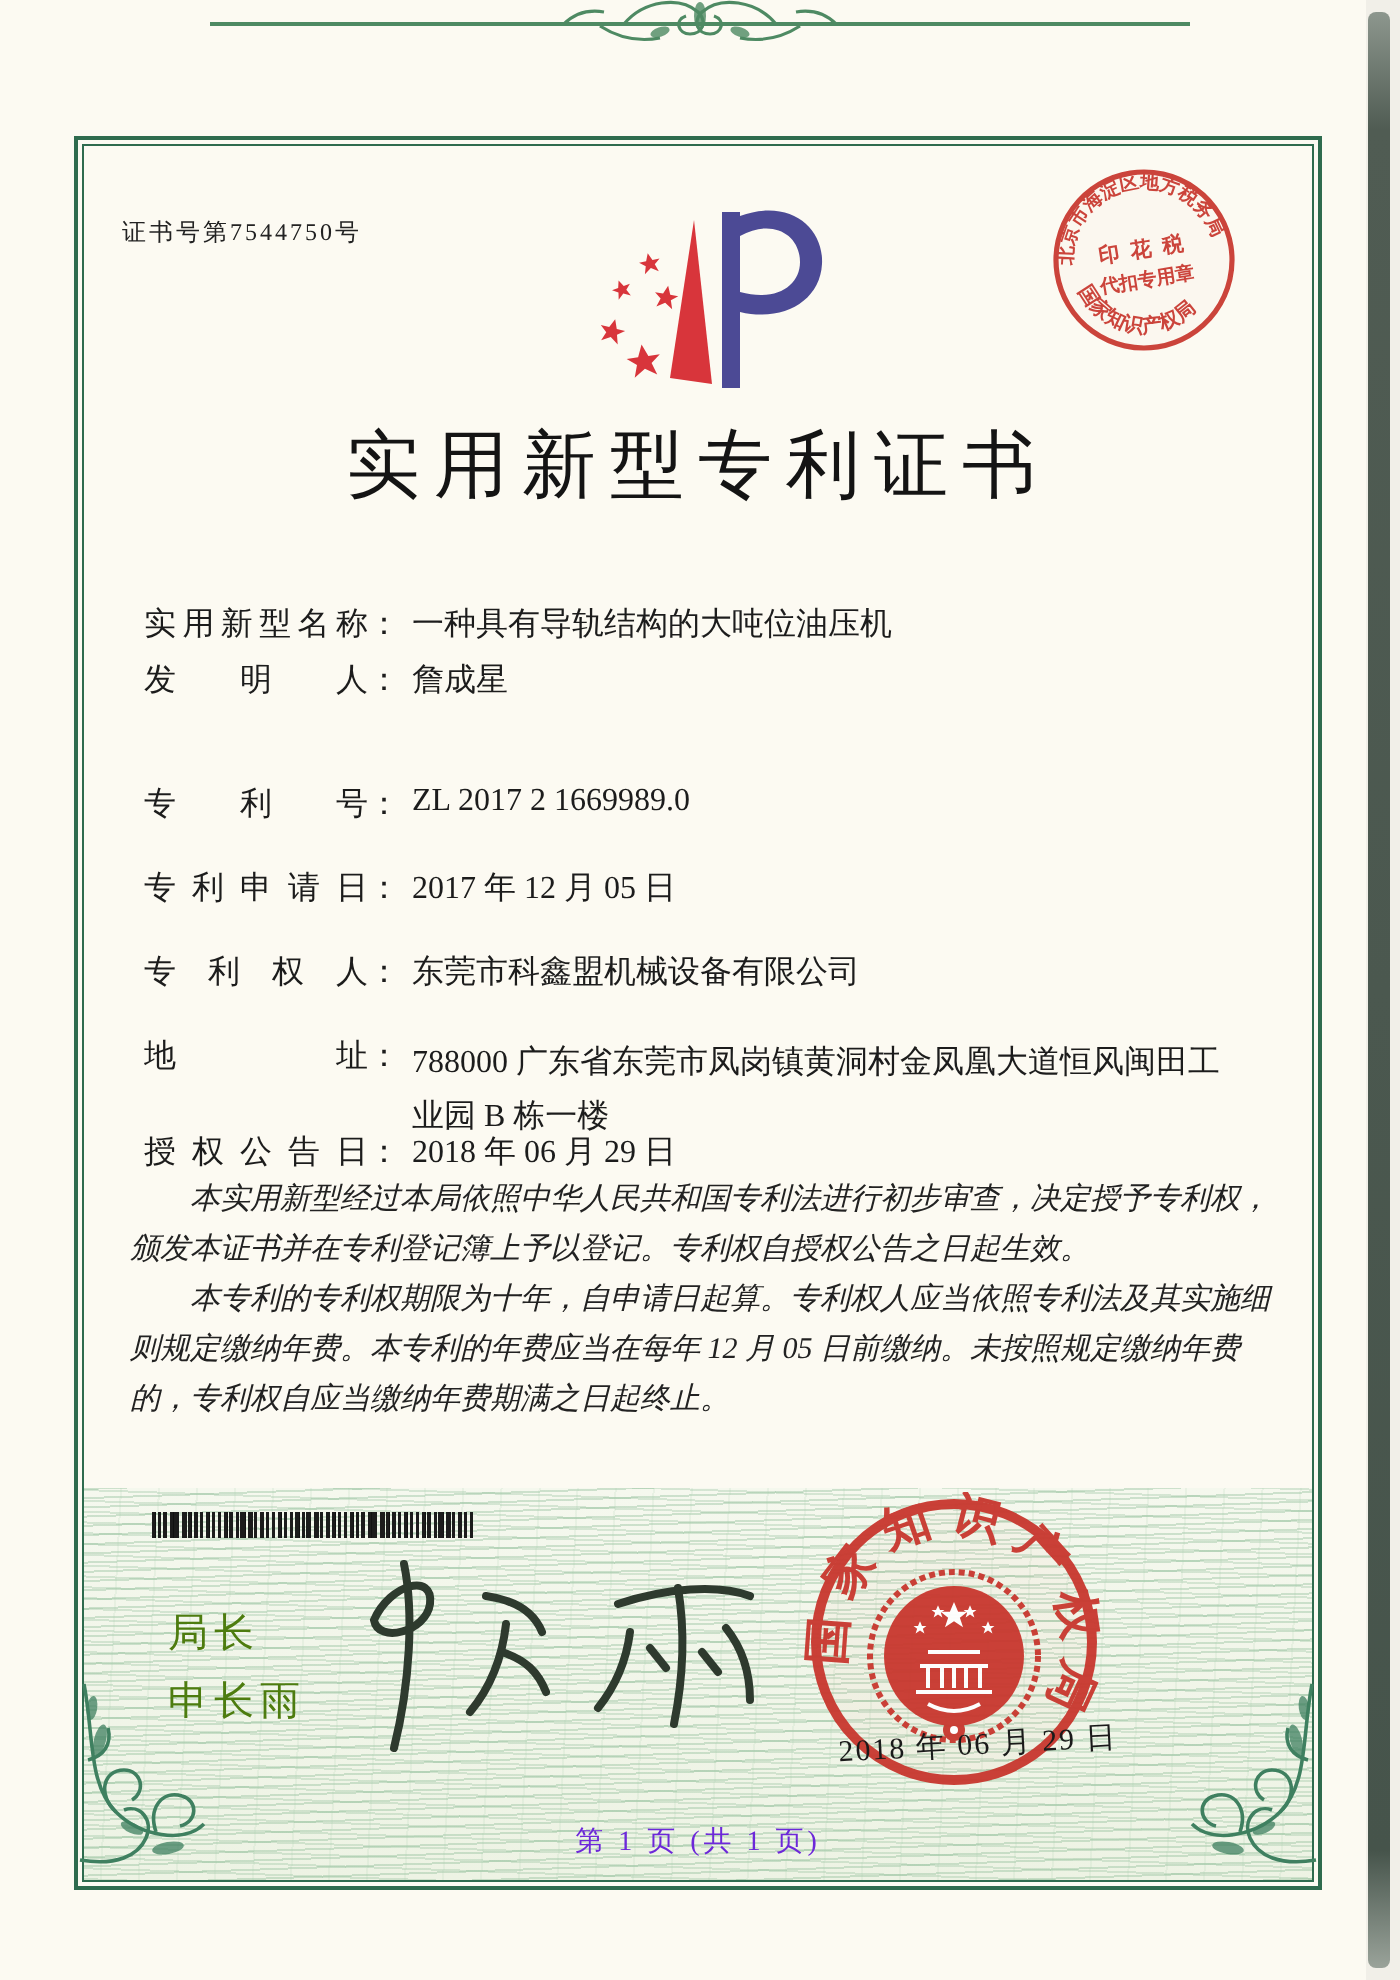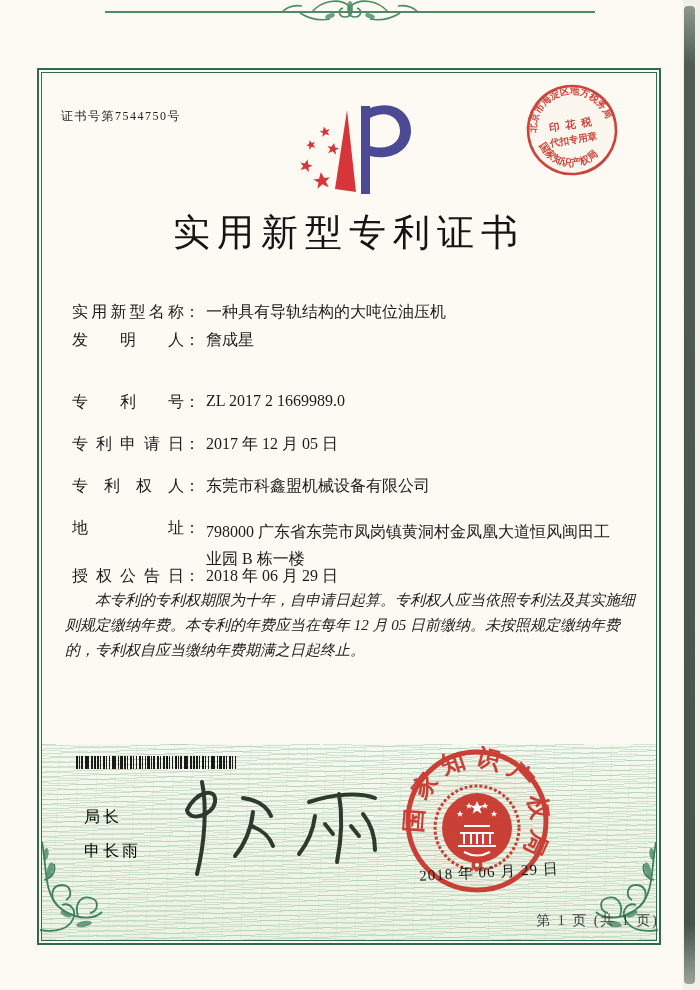--- a/index.html
+++ b/index.html
@@ -29,26 +29,26 @@
   .val-wrap{display:inline-block;margin-left:6px;width:418px;white-space:normal;line-height:27px;vertical-align:top;}
   .pair2{position:absolute;left:316px;top:0;}
   .pair2 .lbl{width:100px;}
   .paras{position:absolute;left:26px;top:518px;width:574px;font-size:15px;line-height:25px;color:#222;font-style:italic;}
   .paras p{margin:0;text-indent:2em;}
   .barcode{position:absolute;left:37px;top:686px;width:162px;height:13px;
     background:
       repeating-linear-gradient(90deg,#1c1c1c 0 1.5px,transparent 1.5px 3px),
       repeating-linear-gradient(90deg,#1c1c1c 0 1px,transparent 1px 5.5px),
       repeating-linear-gradient(90deg,#111 0 2px,transparent 2px 9px);}
-  .officer{position:absolute;left:45px;top:730px;font-size:16px;line-height:34px;letter-spacing:3px;color:#000000;}
+  .officer{position:absolute;left:45px;top:730px;font-size:20px;line-height:34px;letter-spacing:3px;color:#4d7c0f;}
   .officer div{white-space:nowrap;}
   .signature{position:absolute;left:118px;top:702px;width:245px;height:115px;}
   .cnipa-stamp{position:absolute;left:363px;top:676px;width:150px;height:150px;opacity:.95;}
   .stamp-date{position:absolute;left:360px;top:793px;width:180px;text-align:center;font-size:15px;letter-spacing:1px;color:#1a1a1a;transform:rotate(-3deg);}
-  .footer{position:absolute;left:0;right:0;top:842px;text-align:right;font-size:14px;letter-spacing:2px;color:#404040;}
+  .footer{position:absolute;left:0;right:0;top:842px;text-align:center;font-size:14px;letter-spacing:2px;color:#6d28d9;}
   .corner-fl{position:absolute;width:92px;height:96px;}
   .corner-fl.left{left:-3px;top:770px;}
   .corner-fl.right{right:-3px;top:770px;transform:scaleX(-1);}
 </style>
 </head>
 <body>
 
 <svg width="0" height="0" style="position:absolute" aria-hidden="true">
   <defs>
     <polygon id="star" points="0,-10 2.94,-3.09 9.51,-3.09 4.19,1.18 6.47,8.09 0,3.82 -6.47,8.09 -4.19,1.18 -9.51,-3.09 -2.94,-3.09"></polygon>
@@ -123,28 +123,29 @@
       <div class="frow" style="top:94px">
         <span class="lbl">专利号</span><span class="colon">：</span><span class="val">ZL 2017 2 1669989.0</span>
       </div>
       <div class="frow" style="top:136px">
         <span class="lbl">专利申请日</span><span class="colon">：</span><span class="val">2017 年 12 月 05 日</span>
       </div>
       <div class="frow" style="top:178px">
         <span class="lbl">专利权人</span><span class="colon">：</span><span class="val">东莞市科鑫盟机械设备有限公司</span>
       </div>
       <div class="frow" style="top:220px">
-        <span class="lbl">地址</span><span class="colon">：</span><span class="val-wrap">798000 广东省东莞市凤岗镇黄洞村金凤凰大道恒风闽田工业园 B 栋一楼</span>
+        <span class="lbl">地址</span><span class="colon">：</span><span class="val-wrap">788000 广东省东莞市凤岗镇黄洞村金凤凰大道恒风闽田工业园 B 栋一楼</span>
       </div>
       <div class="frow" style="top:268px">
         <span class="lbl">授权公告日</span><span class="colon">：</span><span class="val">2018 年 06 月 29 日</span>
       </div>
     </div>
 
     <div class="paras">
+      <p>本实用新型经过本局依照中华人民共和国专利法进行初步审查，决定授予专利权，颁发本证书并在专利登记簿上予以登记。专利权自授权公告之日起生效。</p>
       <p>本专利的专利权期限为十年，自申请日起算。专利权人应当依照专利法及其实施细则规定缴纳年费。本专利的年费应当在每年 12 月 05 日前缴纳。未按照规定缴纳年费的，专利权自应当缴纳年费期满之日起终止。</p>
     </div>
 
     <div class="barcode"></div>
 
     <div class="officer">
       <div>局长</div>
       <div>申长雨</div>
     </div>
 

